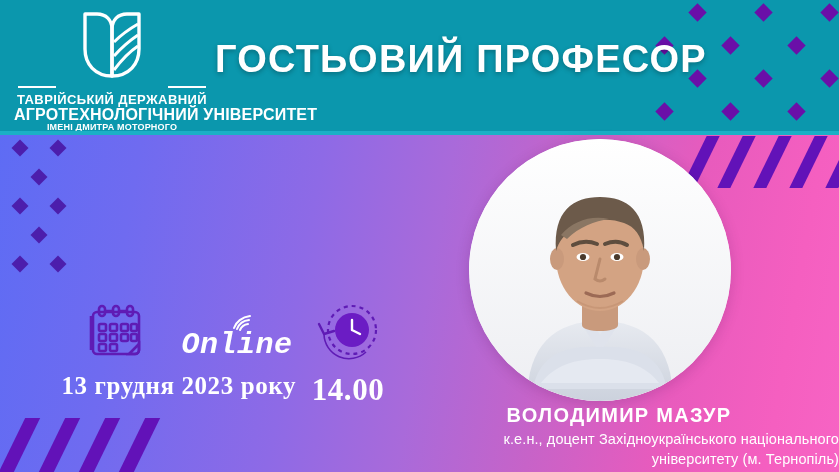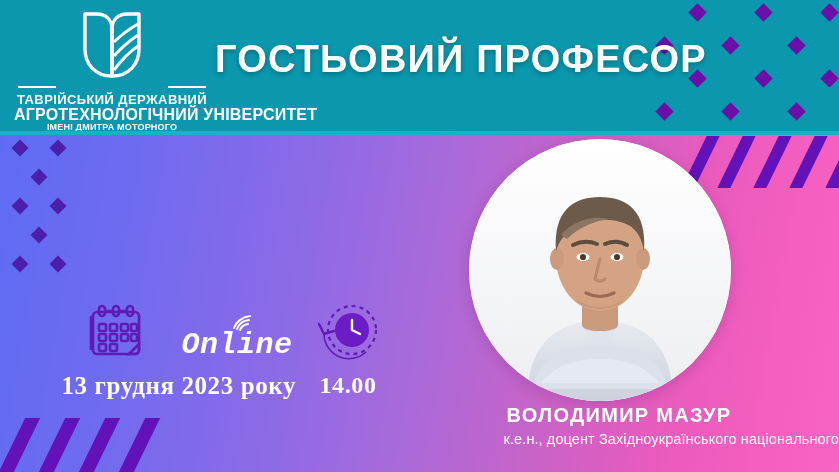--- a/index.html
+++ b/index.html
@@ -187,21 +187,21 @@
     letter-spacing: 0.6px;
     white-space: nowrap;
   }
   .time-text {
     position: absolute;
     left: 300px; top: 72px;
     width: 96px;
     text-align: center;
     color: #ffffff;
     font-family: "Liberation Serif", serif;
-    font-size: 24px;
+    font-size: 31px;
     font-weight: bold;
     letter-spacing: 0.6px;
   }
   .online-word {
     color: #ffffff;
     font-family: Liberation Mono, monospace;
     font-style: italic;
     font-size: 30px;
     font-weight: bold;
     letter-spacing: 0.5px;
@@ -411,15 +411,16 @@
         <path d="M117 154 q14 7 28 0" stroke="#9c6a55" stroke-width="3.2" fill="none" stroke-linecap="round"></path>
 
         <path d="M108 162 q23 14 46 0" stroke="#c2906f" stroke-width="2" fill="none" opacity=".6"></path>
       </g>
     </svg>
   </div>
 
   <div class="speaker-name">ВОЛОДИМИР МАЗУР</div>
   <div class="speaker-desc">
     <div>к.е.н., доцент Західноукраїнського національного</div>
+    <div>університету (м. Тернопіль)</div>
   </div>
 
 </div>
 
 </body></html>

